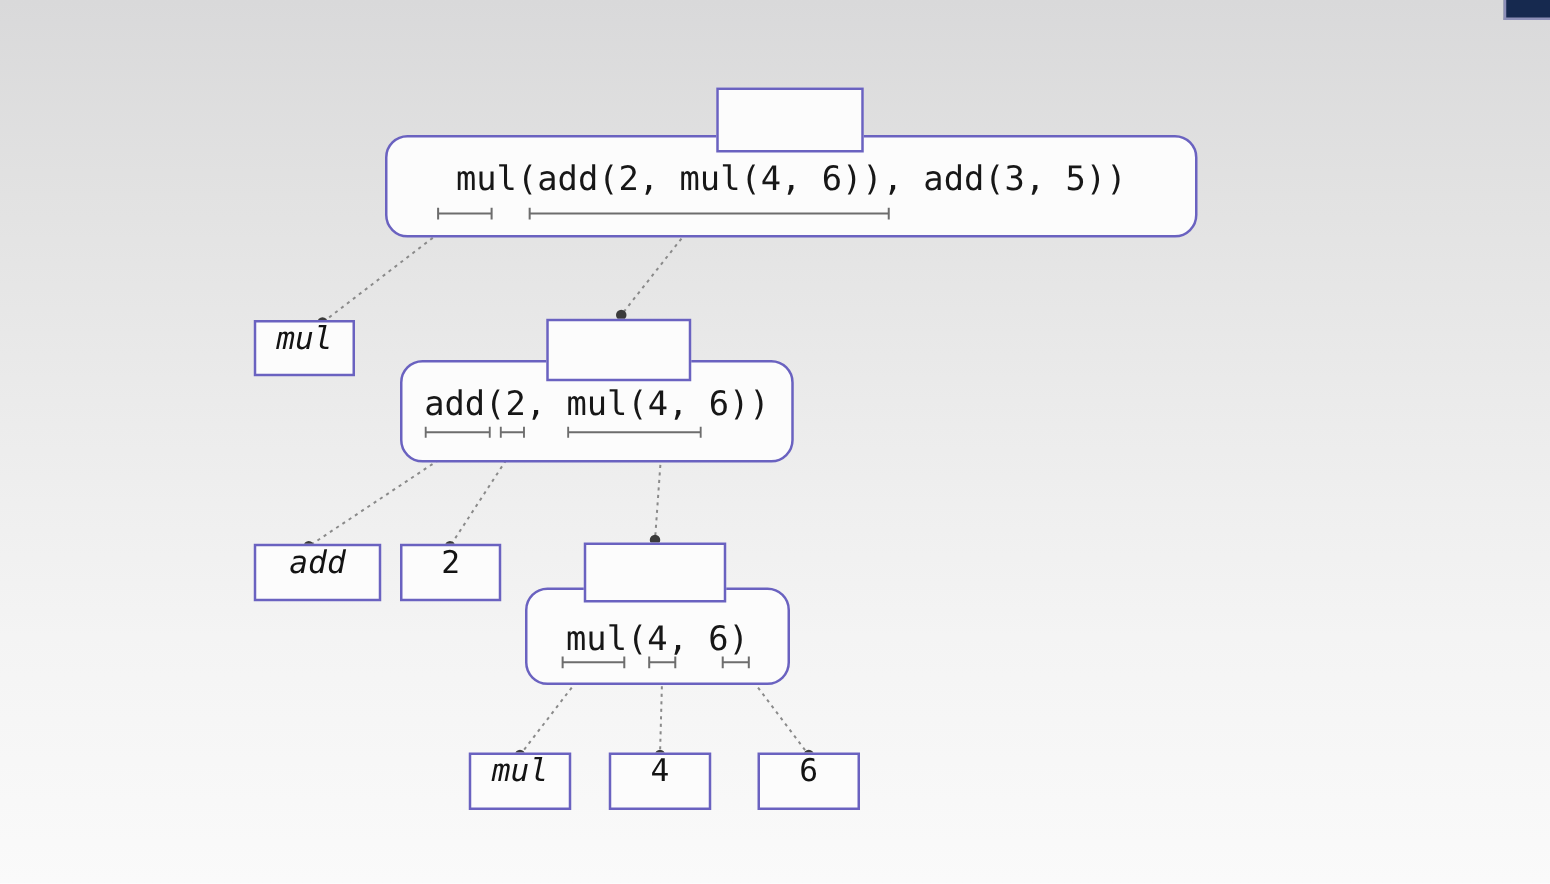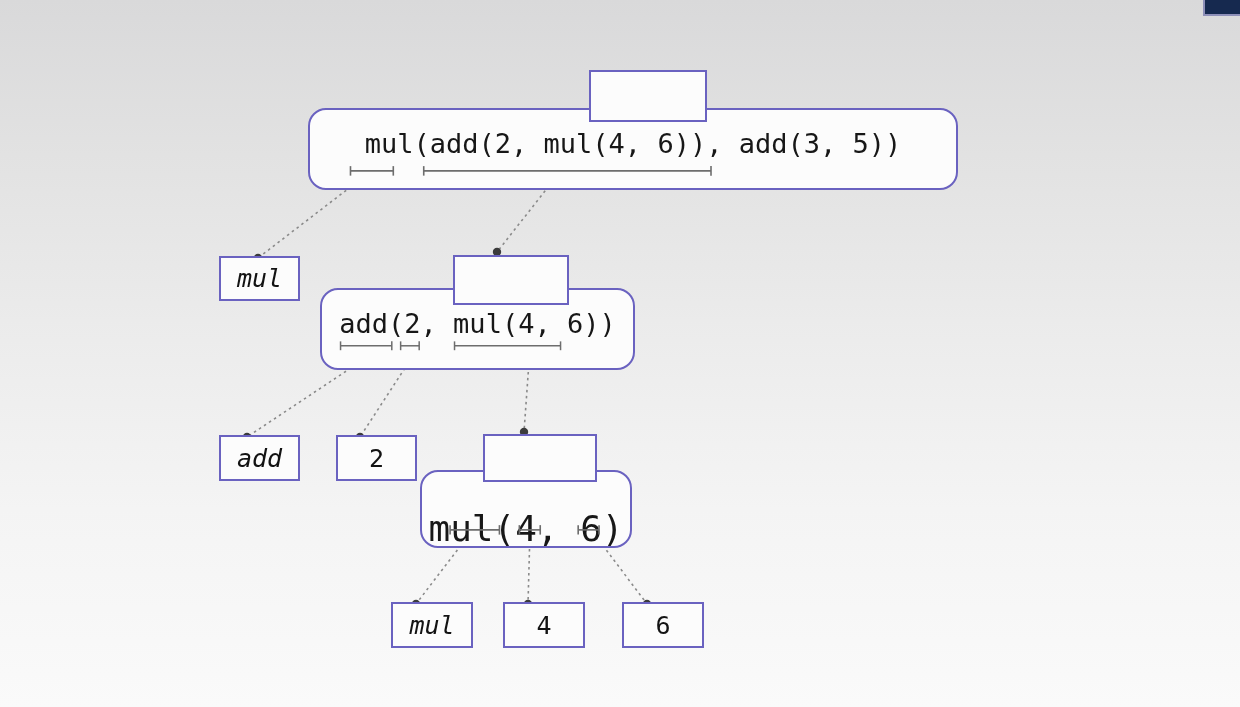--- a/index.html
+++ b/index.html
@@ -48,23 +48,22 @@
     color: #171717;
     letter-spacing: 0px;
     white-space: pre;
   }
   
   .rect-box {
     position: absolute;
     border: 2px solid #6a62c0;
     background: #fcfcfc;
     display: flex;
-    align-items: center;
+    align-items: flex-start;
     justify-content: center;
-    margin-left: 16px;
   }
   .leaf-text {
     font-family: "DejaVu Sans Mono", "Liberation Mono", monospace;
     color: #131313;
     font-size: 25px;
     line-height: 1;
   }
   .leaf-text.ital { font-style: italic; }
 
   
@@ -157,21 +156,21 @@
         <line x1="150" y1="55" x2="150" y2="65"></line>
         <line x1="270" y1="55" x2="270" y2="65"></line>
       </g>
     </svg>
   </div>
   <div class="rect-box" style="left:437px; top:255px; width:116px; height:50px;">
     <span class="leaf-text"></span>
   </div>
 
   <div class="expr-box" style="left:420px; top:470px; width:212px; height:78px;">
-    <div class="expr-text" style="font-size:36px; margin-top:36px;">mul(4, 6)</div>
+    <div class="expr-text" style="font-size:27px; margin-top:24px;">mul(4, 6)</div>
     <svg class="brackets" viewBox="0 0 212 78" xmlns="http://www.w3.org/2000/svg">
       <g stroke="#6d6d6d" stroke-width="1.7" fill="none">
         <line x1="26" y1="61" x2="78" y2="61"></line>
         <line x1="26" y1="56" x2="26" y2="66"></line>
         <line x1="78" y1="56" x2="78" y2="66"></line>
         <line x1="99" y1="61" x2="121" y2="61"></line>
         <line x1="99" y1="56" x2="99" y2="66"></line>
         <line x1="121" y1="56" x2="121" y2="66"></line>
         <line x1="161" y1="61" x2="183" y2="61"></line>
         <line x1="161" y1="56" x2="161" y2="66"></line>
@@ -180,21 +179,21 @@
     </svg>
   </div>
   <div class="rect-box" style="left:467px; top:434px; width:114px; height:48px;">
     <span class="leaf-text"></span>
   </div>
 
   <div class="rect-box" style="left:203px; top:256px; width:81px; height:45px;">
     <span class="leaf-text ital">mul</span>
   </div>
 
-  <div class="rect-box" style="left:203px; top:435px; width:81px; height:46px;">
+  <div class="rect-box" style="left:203px; top:435px; width:102px; height:46px;">
     <span class="leaf-text ital">add</span>
   </div>
 
   <div class="rect-box" style="left:320px; top:435px; width:81px; height:46px;">
     <span class="leaf-text">2</span>
   </div>
 
   <div class="rect-box" style="left:375px; top:602px; width:82px; height:46px;">
     <span class="leaf-text ital">mul</span>
   </div>

